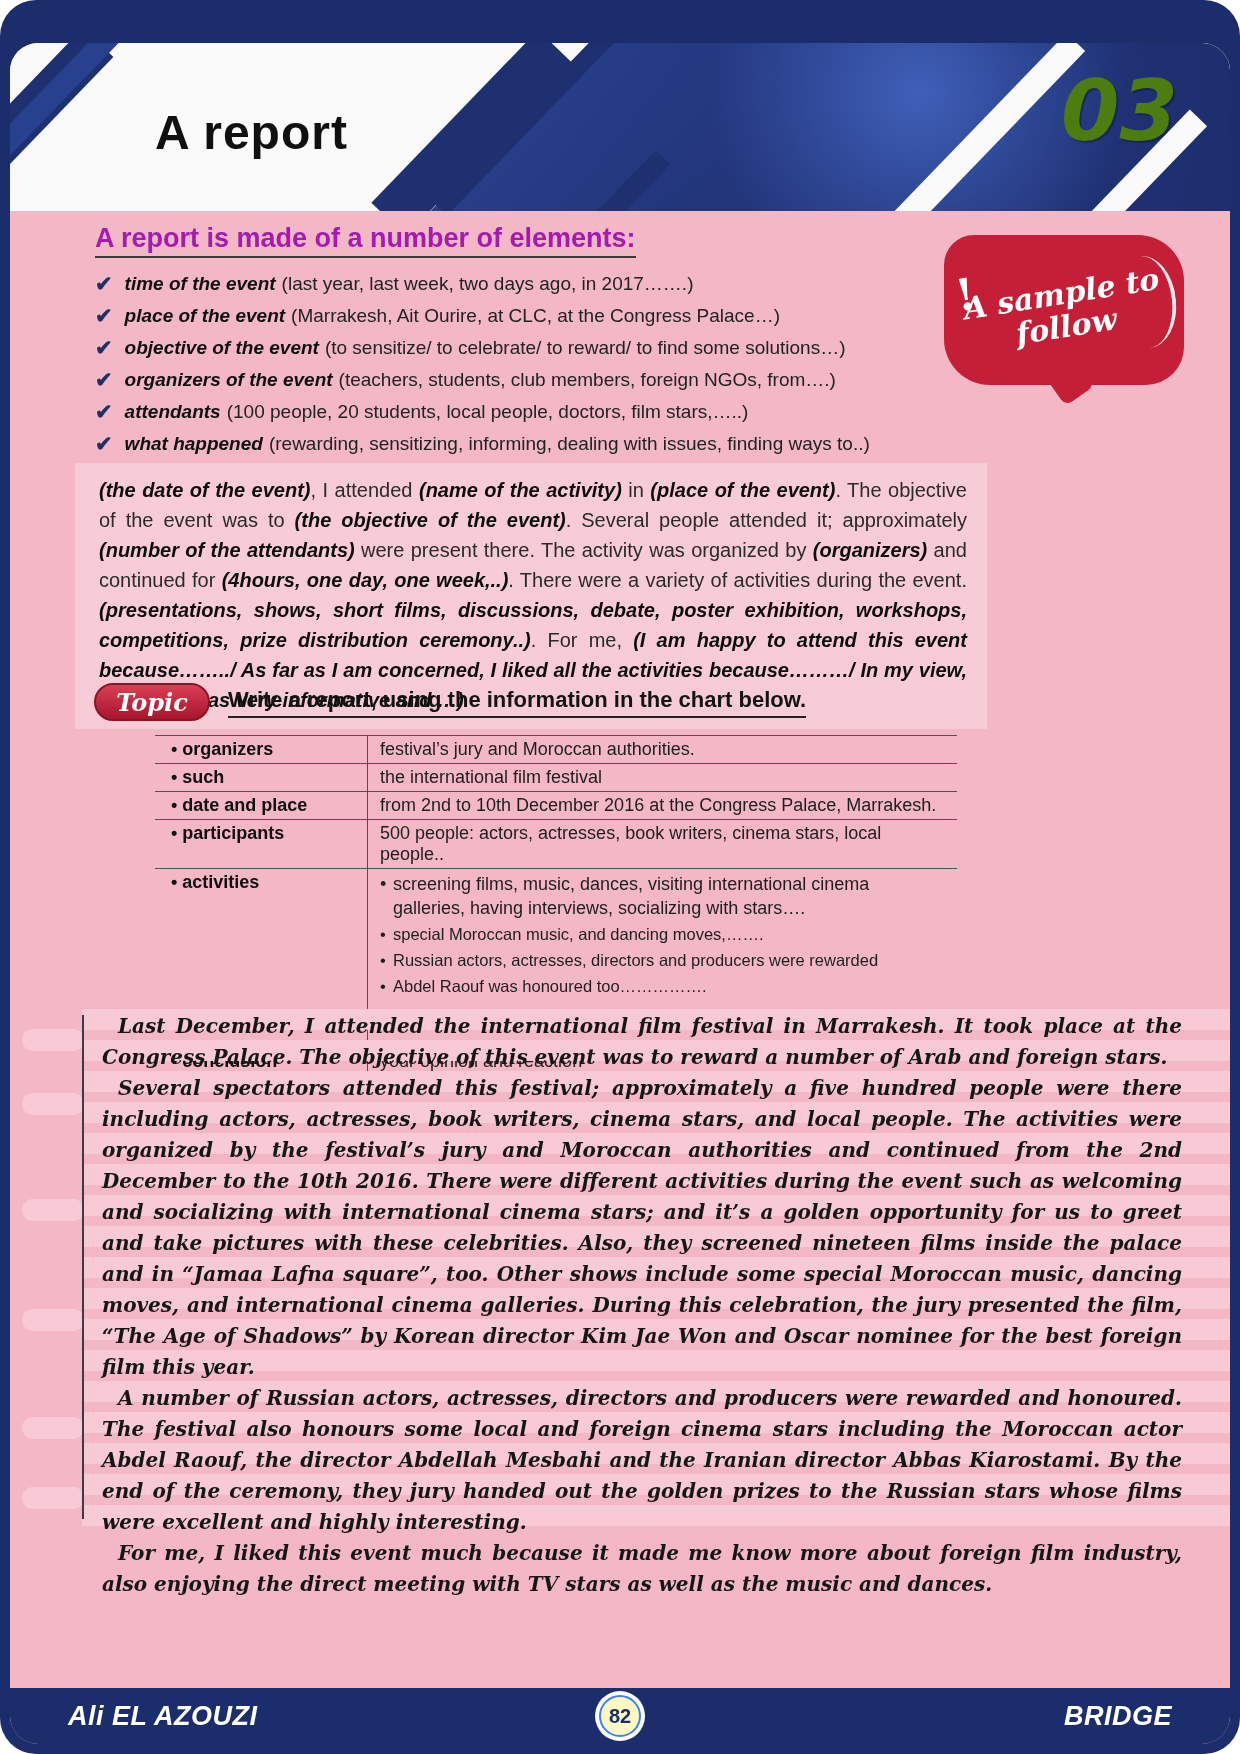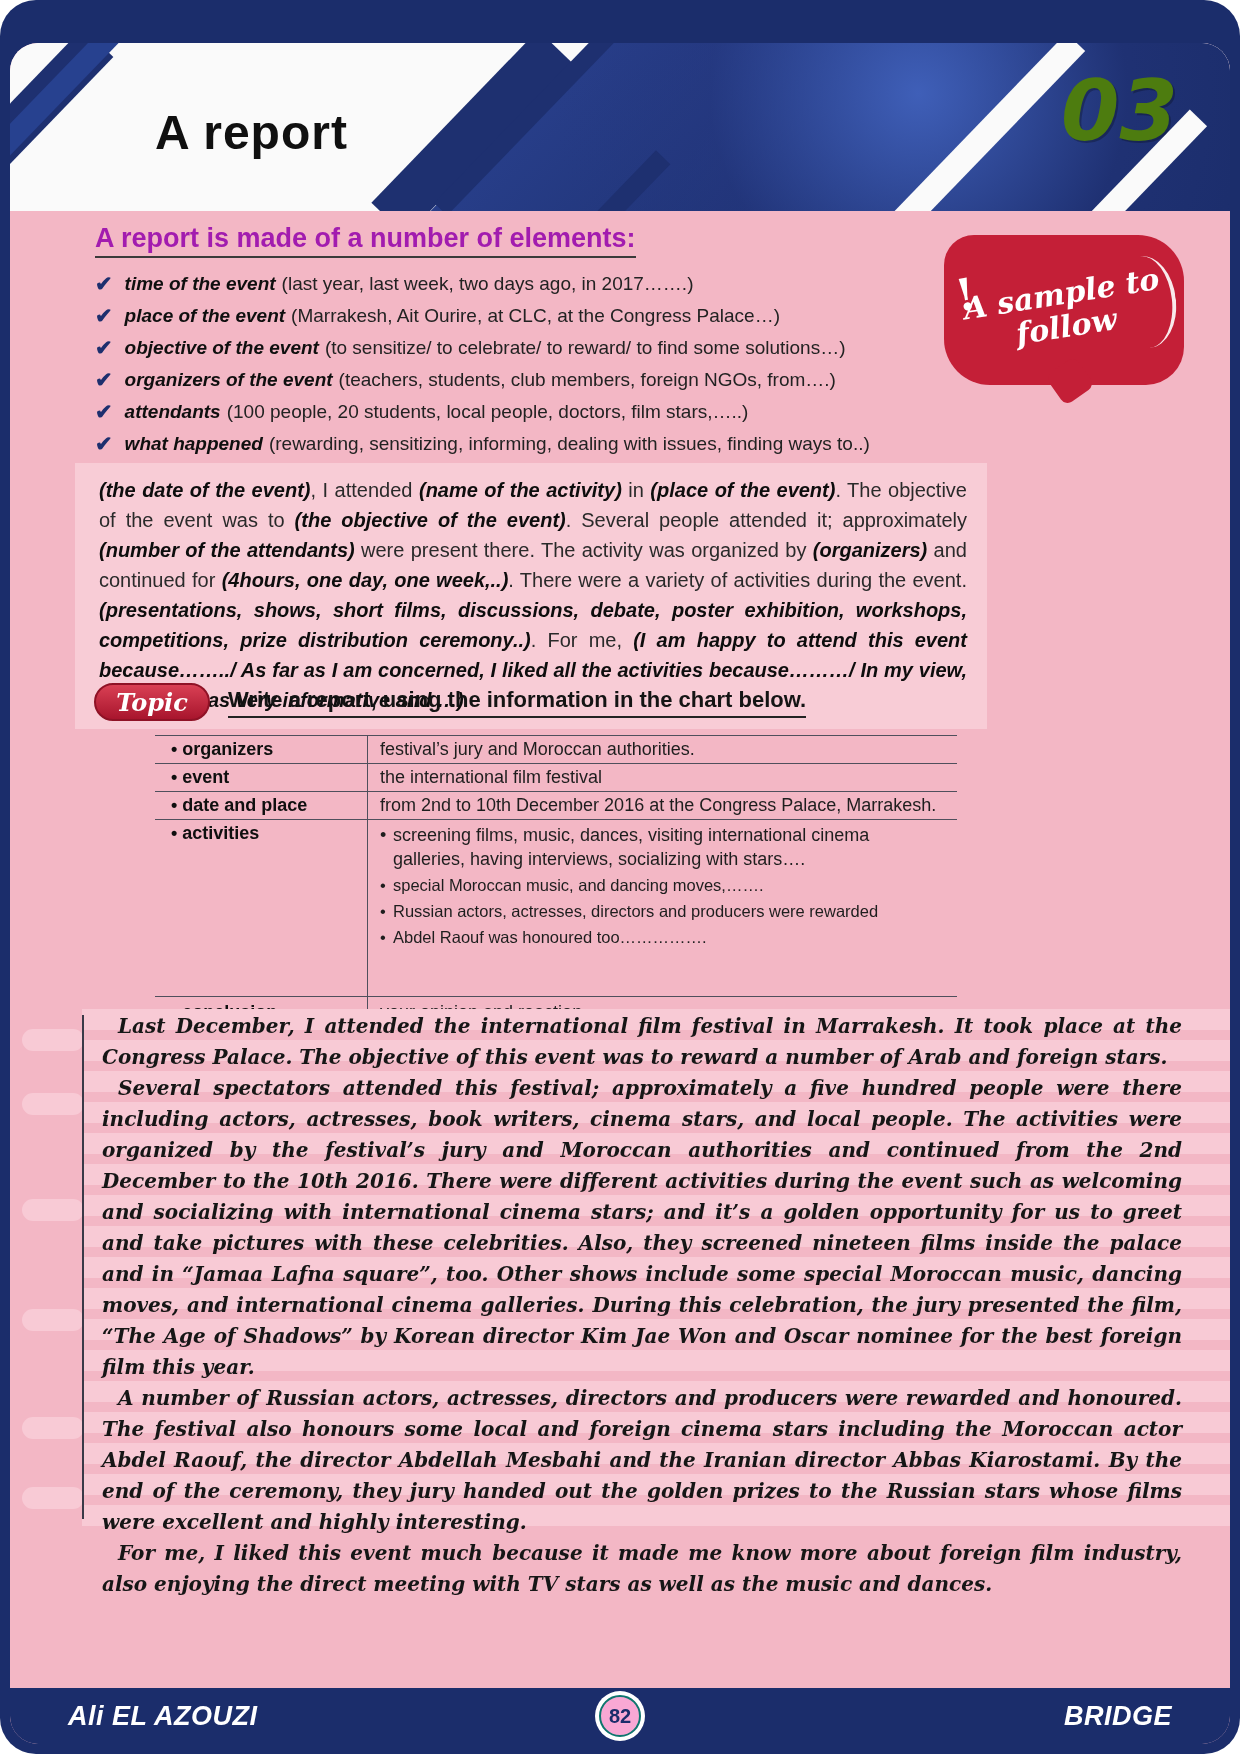--- a/index.html
+++ b/index.html
@@ -72,21 +72,21 @@
   .pill-1 { top:20px; } .pill-2 { top:84px; } .pill-3 { top:190px; }
   .pill-4 { top:300px; } .pill-5 { top:408px; } .pill-6 { top:478px; }
   .sample-vline { position:absolute; left:72px; top:6px; bottom:10px; width:2px; background:#3a3a48; }
   .sample-text { position:absolute; left:74px; right:0; top:0; bottom:0; padding:2px 48px 0 18px;
                  font-family:"DejaVu Serif", serif; font-style:italic; font-weight:bold; font-size:20px; line-height:31px; color:#161616; text-align:justify; }
   .sample-text p { margin:0; text-indent:16px; }
 
   
   .footer { position:absolute; left:0; right:0; bottom:0; height:56px; background:#1b2d6b; border-radius:0 0 26px 26px; display:flex; align-items:center; justify-content:space-between; padding:0 58px; }
   .footer-author, .footer-brand { color:#ffffff; font-weight:bold; font-style:italic; font-size:27px; letter-spacing:.5px; }
-  .footer-page { position:absolute; left:50%; top:50%; transform:translate(-50%,-50%); width:42px; height:42px; background:#f9a8d4; border:2px solid #0f766e; box-shadow:0 0 0 4px #ffffff; border-radius:50%; display:flex; align-items:center; justify-content:center; color:#1b2d6b; font-weight:bold; font-size:20px; }
+  .footer-page { position:absolute; left:50%; top:50%; transform:translate(-50%,-50%); width:42px; height:42px; background:#fef9c3; border:2px solid #3b82f6; box-shadow:0 0 0 4px #ffffff; border-radius:50%; display:flex; align-items:center; justify-content:center; color:#1b2d6b; font-weight:bold; font-size:20px; }
 </style>
 </head>
 <body>
 
 <div class="page">
   <div class="page-inner">
 
     <div class="header">
       <div class="slash corner-stripe-a"></div>
       <div class="slash corner-stripe-b"></div>
@@ -155,26 +155,30 @@
 
     <div class="topic-pill">Topic</div>
     <h3 class="topic-heading">Write a report, using the information in the chart below.</h3>
 
     <div class="chart">
       <div class="trow">
         <div class="tkey">organizers</div>
         <div class="tval">festival’s jury and Moroccan authorities.</div>
       </div>
       <div class="trow">
-        <div class="tkey">event</div>
+        <div class="tkey">such</div>
         <div class="tval">the international film festival</div>
       </div>
       <div class="trow">
         <div class="tkey">date and place</div>
         <div class="tval">from 2nd  to 10th December 2016 at the Congress Palace, Marrakesh.</div>
+      </div>
+      <div class="trow">
+        <div class="tkey">participants</div>
+        <div class="tval">500 people: actors, actresses, book writers, cinema stars, local people..</div>
       </div>
       <div class="trow">
         <div class="tkey">activities</div>
         <div class="tval tval-activities">
           <div class="bullet bullet-main">screening films, music, dances, visiting international cinema galleries, having interviews, socializing with stars….</div>
           <div class="bullet bullet-sub">special Moroccan music, and dancing moves,…….</div>
           <div class="bullet bullet-sub">Russian actors, actresses, directors and producers were rewarded</div>
           <div class="bullet bullet-sub">Abdel Raouf was honoured too…………….</div>
         </div>
       </div>

